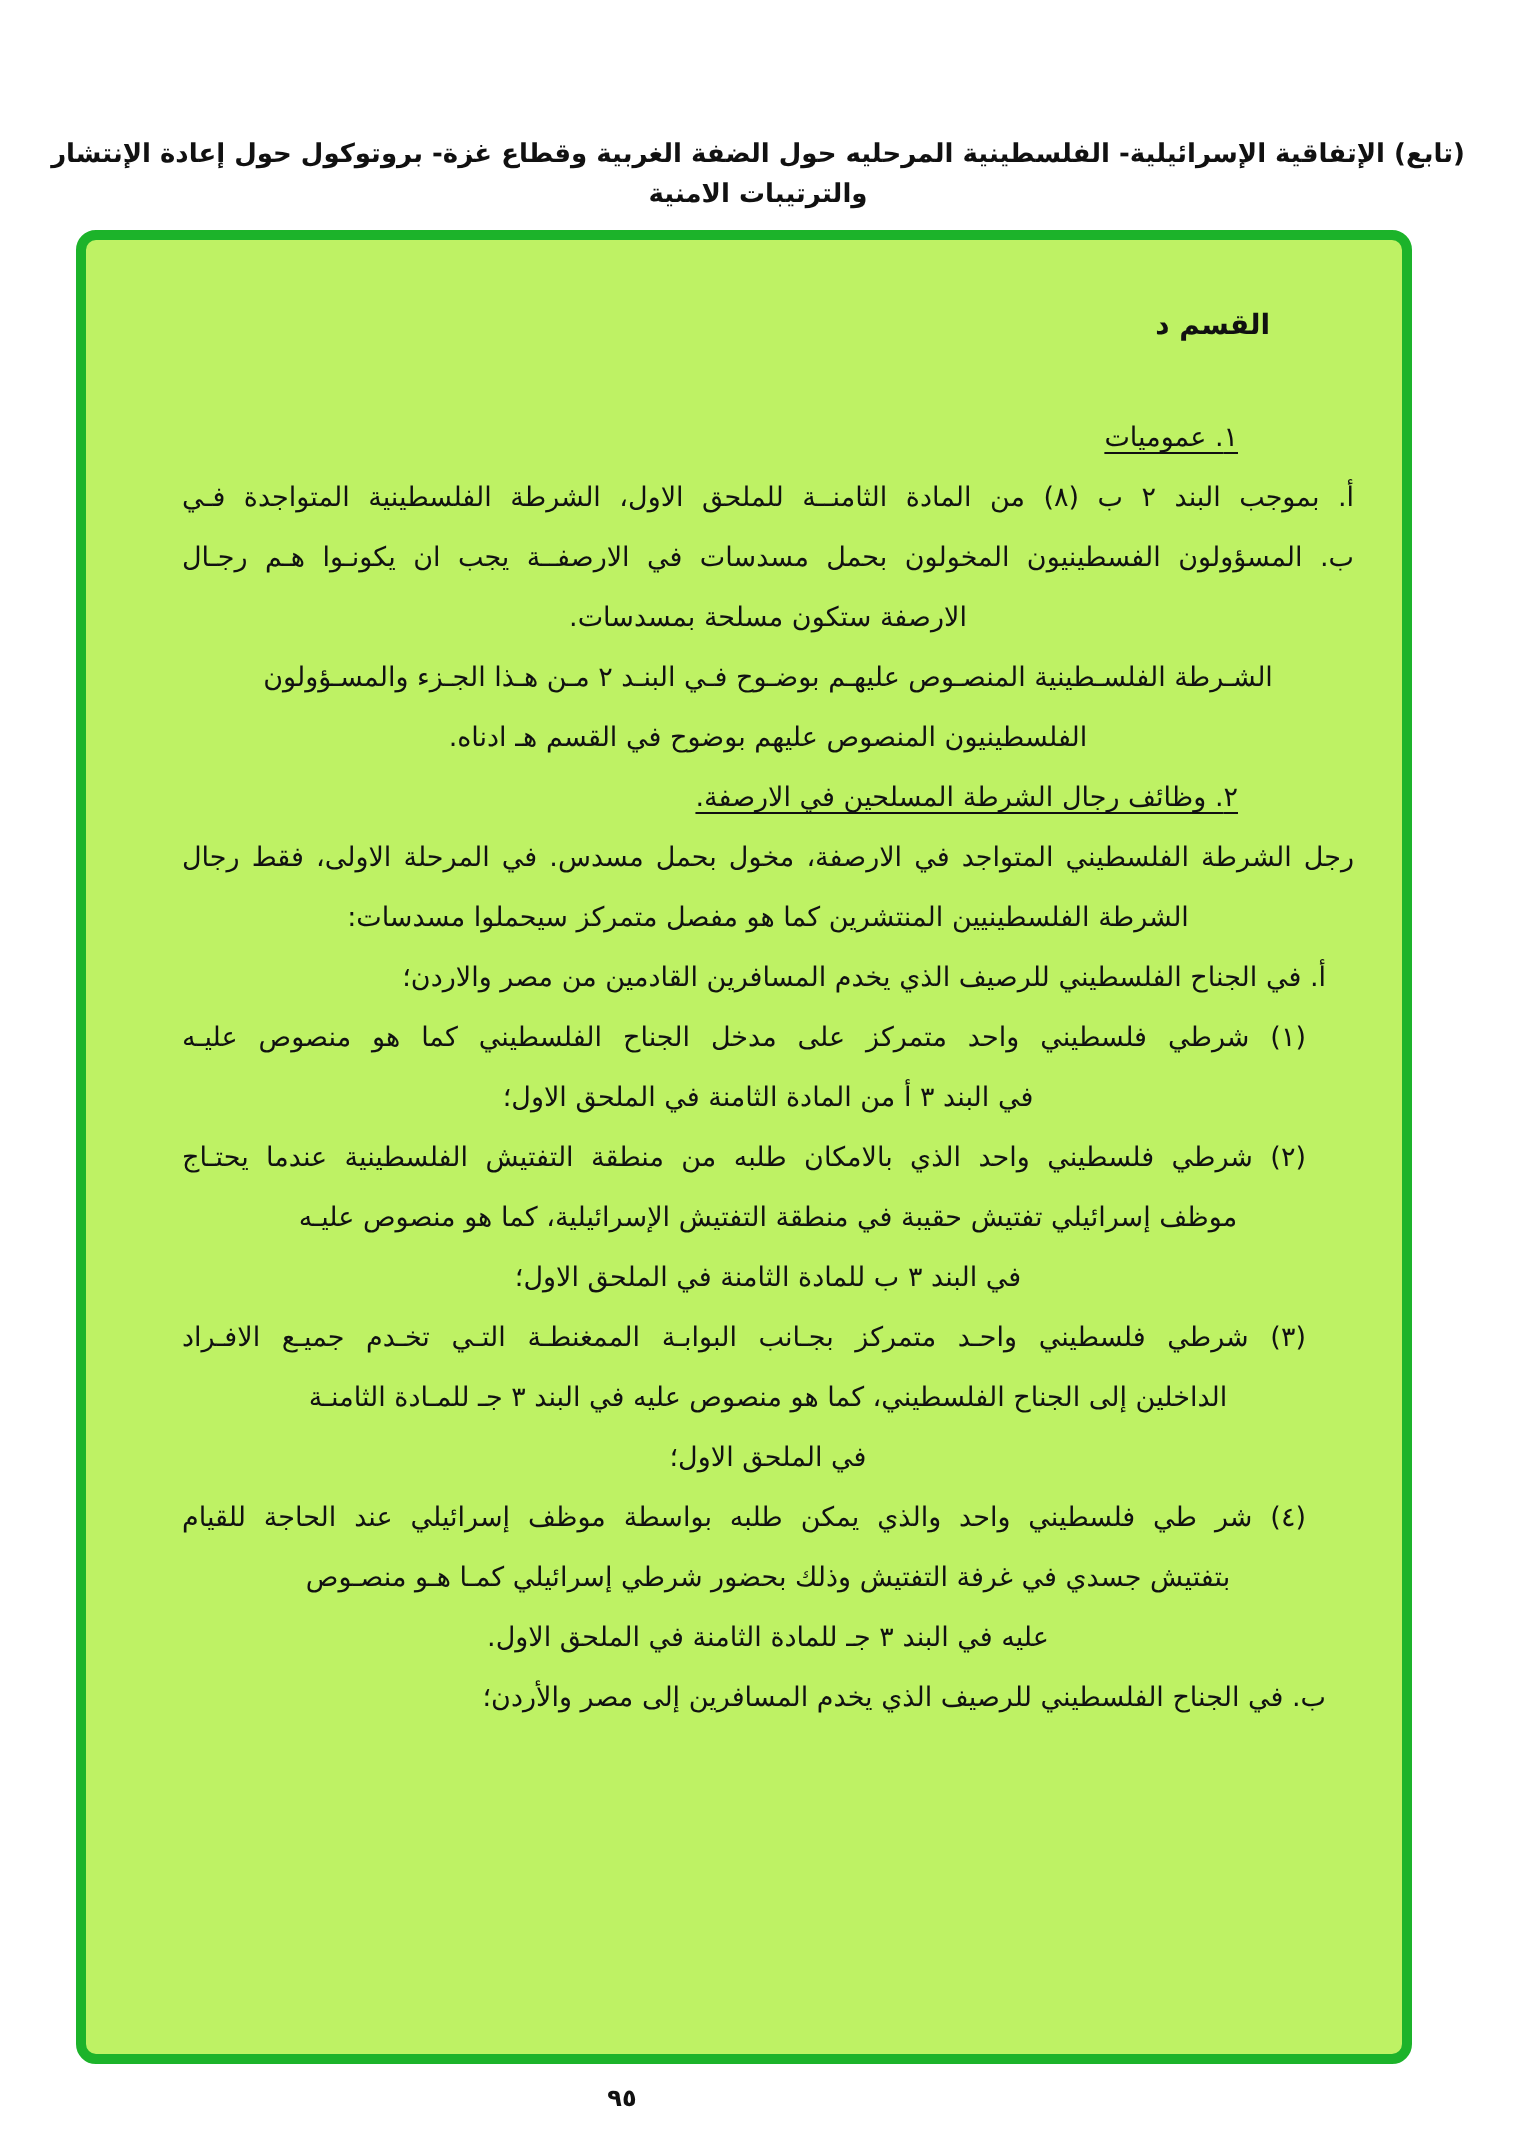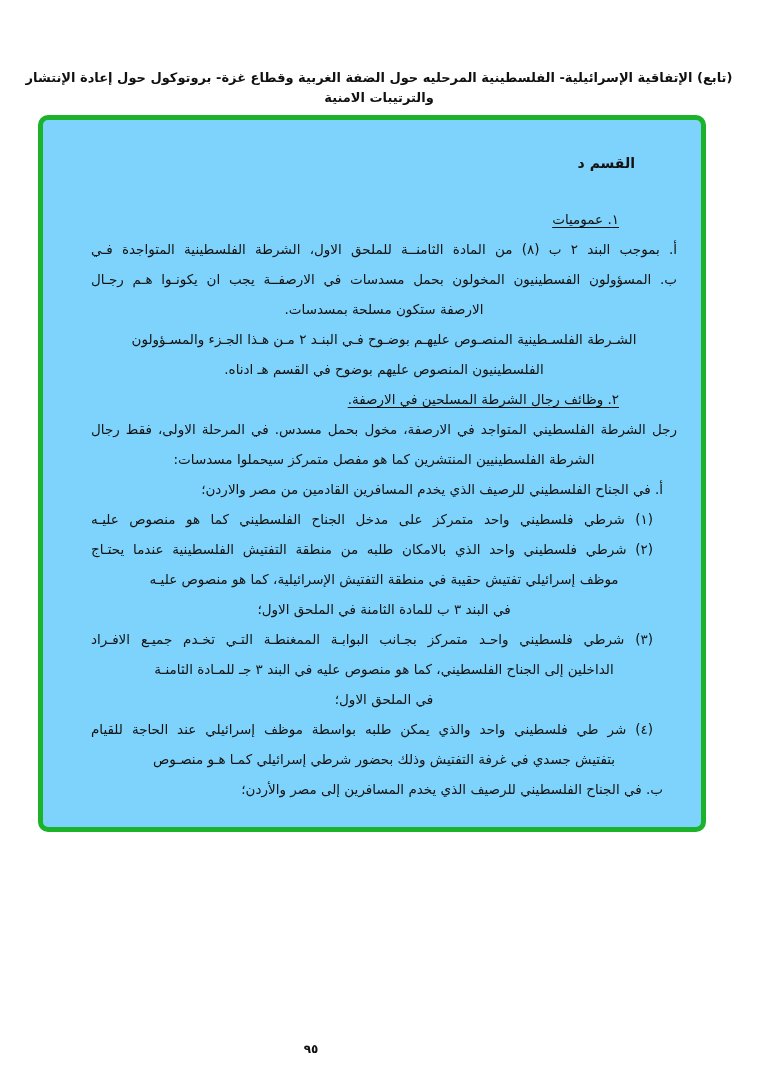--- a/index.html
+++ b/index.html
@@ -18,25 +18,25 @@
   }
   .page-header .h1{
     font-size:13px;font-weight:bold;letter-spacing:0;line-height:20px;
   }
   .page-header .h2{
     font-size:9.5px;font-weight:bold;margin-top:4px;color:#222;
   }
   
   .doc-box{
     position:absolute;left:38px;top:115px;
-    width:668px;height:717px;
+    width:668px;height:917px;
     box-sizing:border-box;
     border:5px solid #1cb32a;
     border-radius:10px;
-    background:#7dd3fc;
+    background:#bef264;
   }
   .doc-content{
     direction:rtl;
     padding:28px 24px 0 48px;
     box-sizing:border-box;
     width:100%;
   }
   .line{
     height:30px;line-height:30px;
     font-size:13.5px;
@@ -77,27 +77,29 @@
       <div class="line t-justify">أ.   بموجب البند ٢ ب (٨) من المادة الثامنــة للملحق الاول، الشرطة الفلسطينية المتواجدة فـي</div>
       <div class="line t-justify">ب.  المسؤولون الفسطينيون المخولون بحمل مسدسات في الارصفــة يجب ان يكونـوا هـم رجـال</div>
       <div class="line t-center">الارصفة ستكون مسلحة بمسدسات.</div>
       <div class="line t-center">الشـرطة الفلسـطينية المنصـوص عليهـم بوضـوح فـي البنـد ٢ مـن هـذا الجـزء والمسـؤولون</div>
       <div class="line t-center">الفلسطينيون المنصوص عليهم بوضوح في القسم هـ ادناه.</div>
       <div class="line t-right underline" style="padding-right: 58px;">٢. وظائف رجال الشرطة المسلحين في الارصفة.</div>
       <div class="line t-justify">رجل الشرطة الفلسطيني المتواجد في الارصفة، مخول بحمل مسدس. في المرحلة الاولى، فقط رجال</div>
       <div class="line t-center">الشرطة الفلسطينيين المنتشرين كما هو مفصل متمركز سيحملوا مسدسات:</div>
       <div class="line t-right" style="padding-right: 14px;">أ.   في الجناح الفلسطيني للرصيف الذي يخدم المسافرين القادمين من مصر والاردن؛</div>
       <div class="line t-justify" style="padding-right: 24px;">(١) شرطي فلسطيني واحد متمركز على مدخل الجناح الفلسطيني كما هو منصوص عليـه</div>
+      <div class="line t-center">في البند ٣ أ من المادة الثامنة في الملحق الاول؛</div>
       <div class="line t-justify" style="padding-right: 24px;">(٢) شرطي فلسطيني واحد الذي بالامكان طلبه من منطقة التفتيش الفلسطينية عندما يحتـاج</div>
       <div class="line t-center">موظف إسرائيلي تفتيش حقيبة في منطقة التفتيش الإسرائيلية، كما هو منصوص عليـه</div>
       <div class="line t-center">في البند ٣ ب للمادة الثامنة في الملحق الاول؛</div>
       <div class="line t-justify" style="padding-right: 24px;">(٣) شرطي فلسطيني واحـد متمركز بجـانب البوابـة الممغنطـة التـي تخـدم جميـع الافـراد</div>
       <div class="line t-center">الداخلين إلى الجناح الفلسطيني، كما هو منصوص عليه في البند ٣  جـ للمـادة الثامنـة</div>
       <div class="line t-center">في الملحق الاول؛</div>
       <div class="line t-justify" style="padding-right: 24px;">(٤) شر طي فلسطيني واحد والذي يمكن طلبه بواسطة موظف إسرائيلي عند الحاجة للقيام</div>
       <div class="line t-center">بتفتيش جسدي في غرفة التفتيش وذلك بحضور شرطي إسرائيلي كمـا هـو منصـوص</div>
+      <div class="line t-center">عليه في البند ٣ جـ للمادة الثامنة في الملحق الاول.</div>
       <div class="line t-right" style="padding-right: 14px;">ب.  في الجناح الفلسطيني للرصيف الذي يخدم المسافرين إلى مصر والأردن؛</div>
     </div>
 </div>
 
 <div class="page-footer">
   <span class="num">٩٥</span>
 </div>
 
 </body></html>

